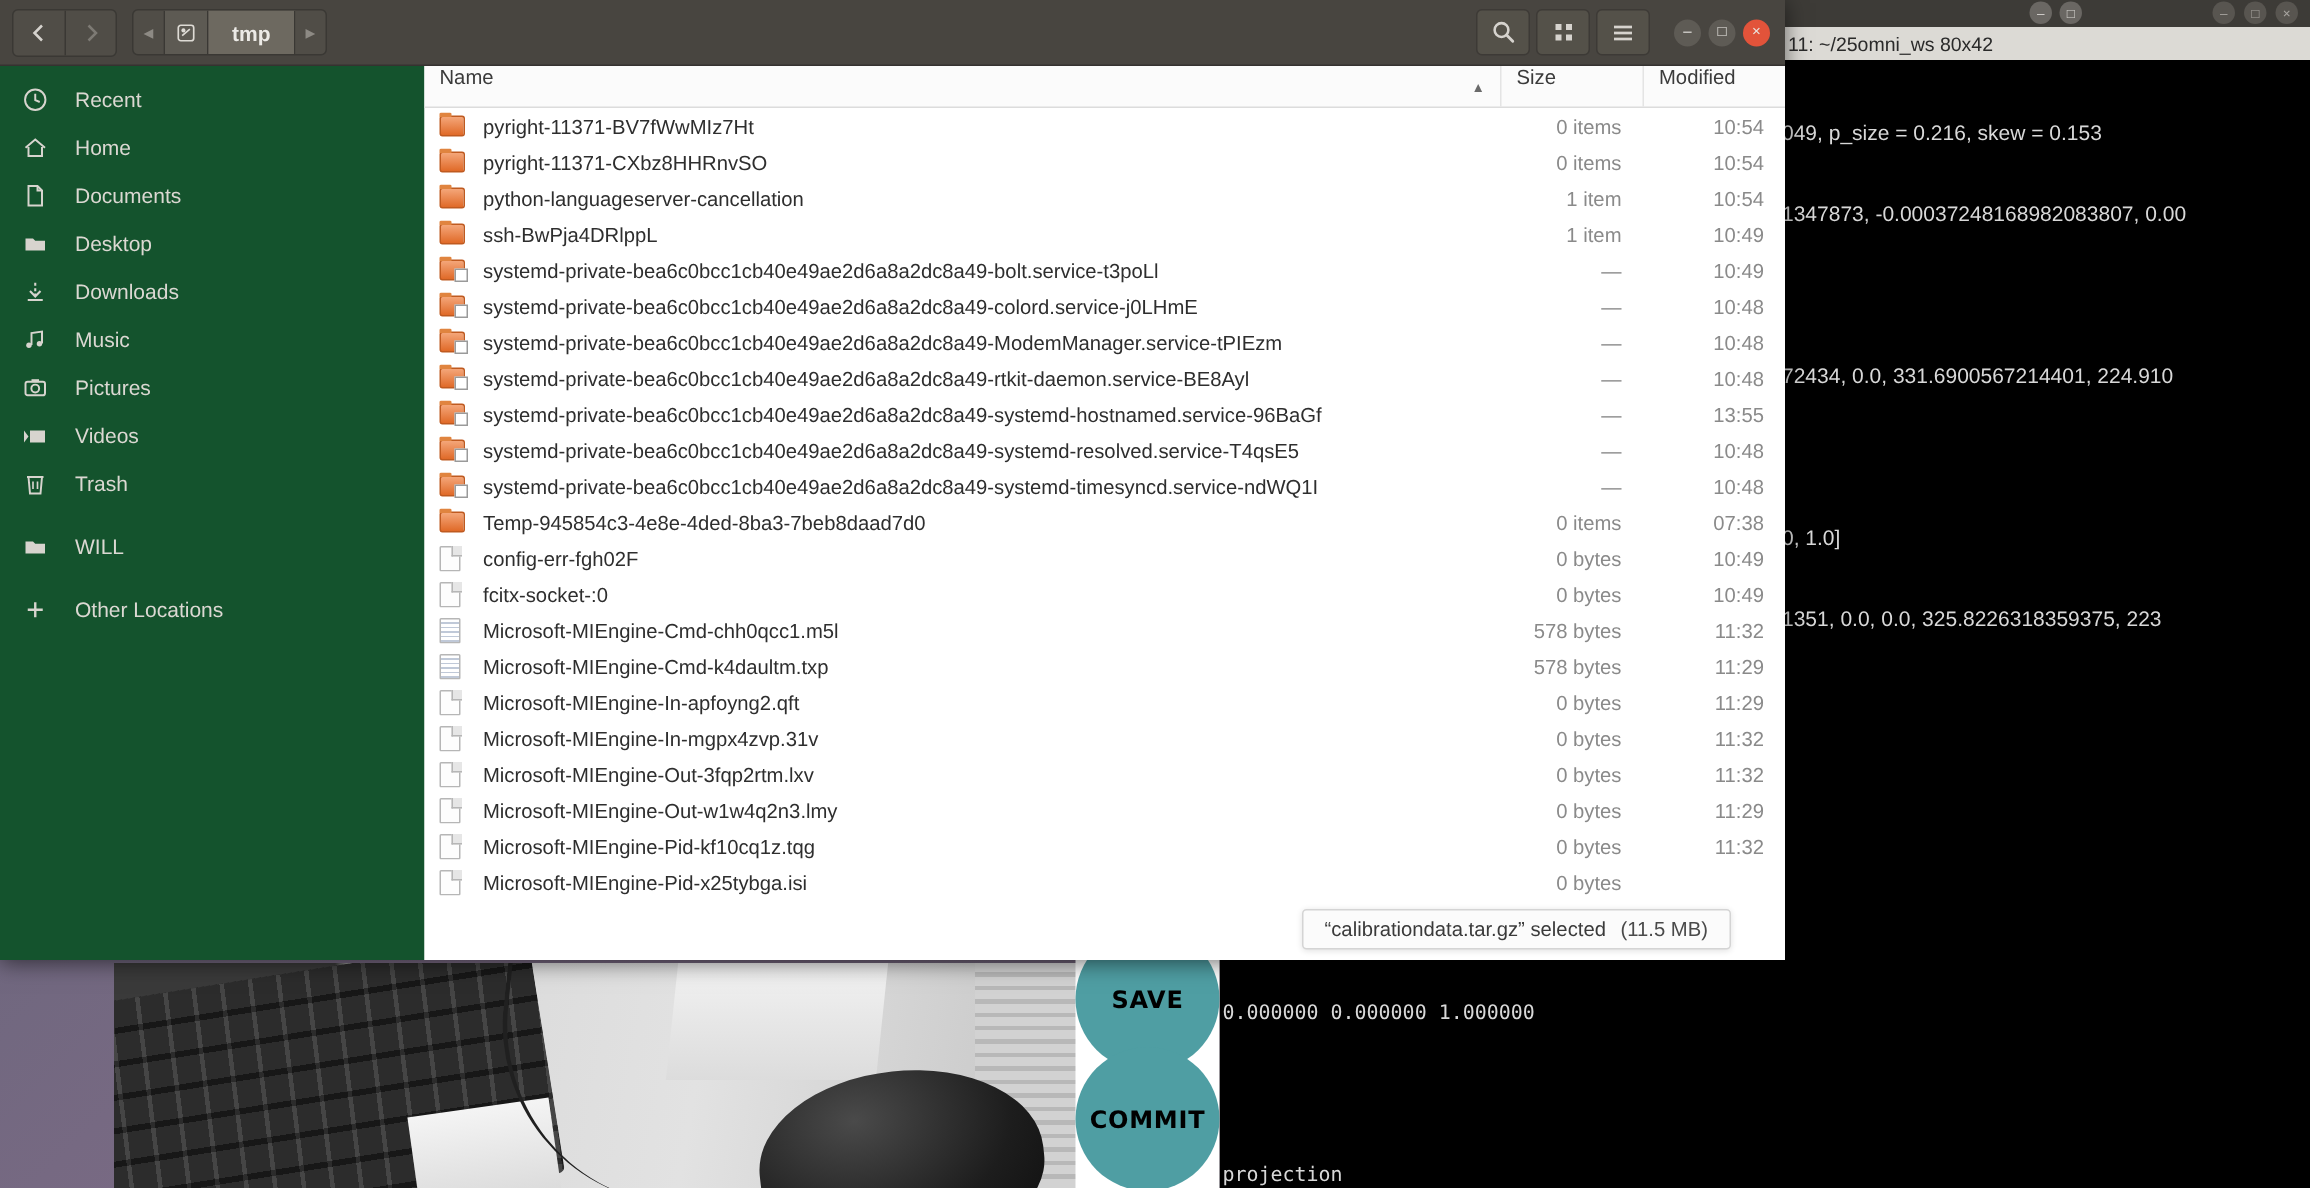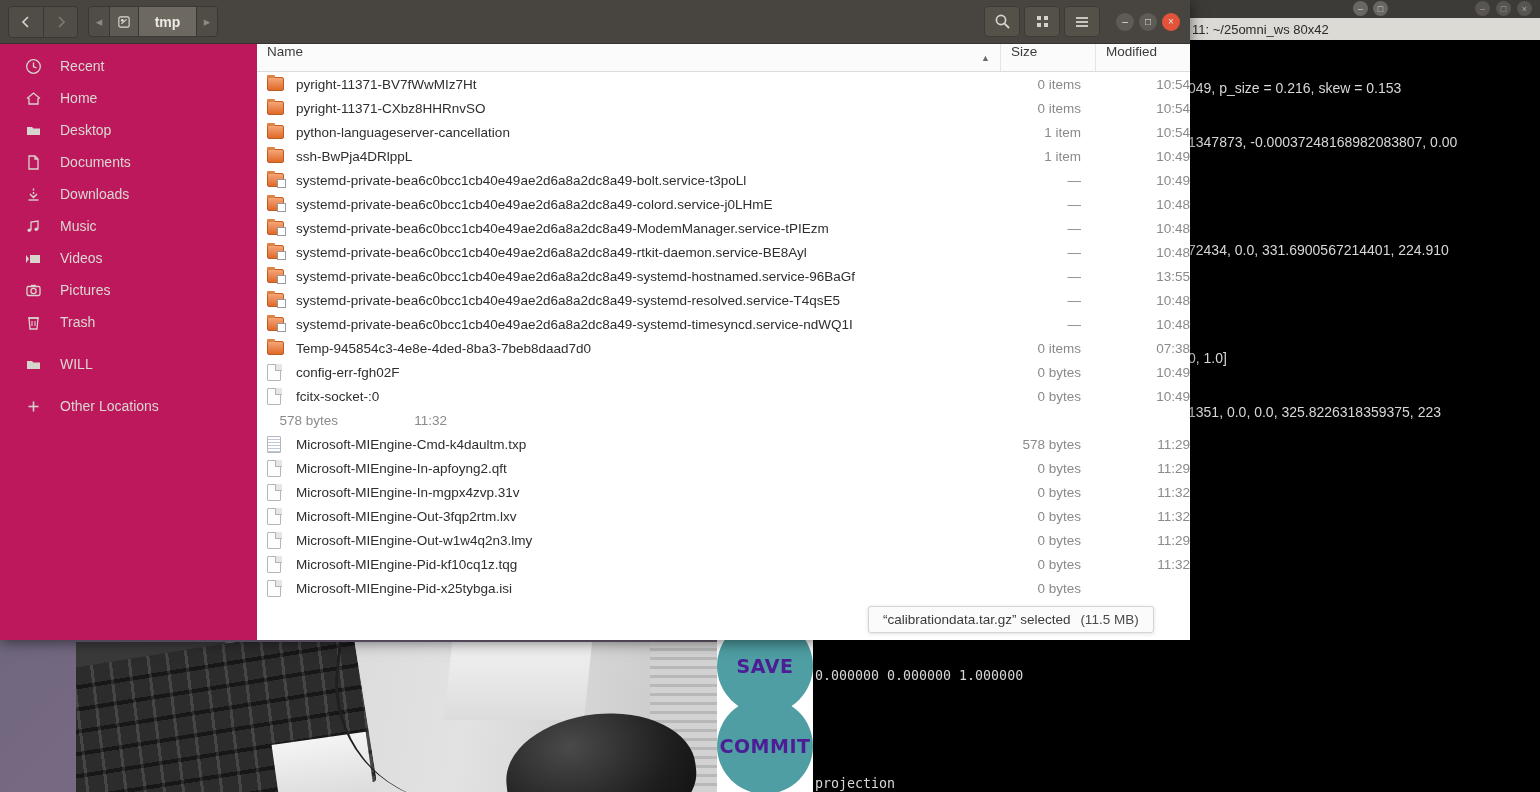--- a/index.html
+++ b/index.html
@@ -98,21 +98,21 @@
     position: absolute; right: 0px; top: 0px; width: 70px; height: 150px;
     background: repeating-linear-gradient(180deg,#d2d2d2 0 6px,#b8b8b8 6px 9px);
   }
 
   
   .btn-circle {
     position: absolute;
     width: 96px; height: 96px; border-radius: 50%;
     background: #4f9ea3;
     display: flex; align-items: center; justify-content: center;
-    color: #4c1d95; font-weight: bold; font-size: 19px;
+    color: #000000; font-weight: bold; font-size: 16px;
     letter-spacing: 0.5px;
     font-family: "DejaVu Sans", sans-serif;
   }
   .btn-save   { left: 717px; top: 618px; }
   .btn-commit { left: 717px; top: 698px; }
   .btn-panel-white {
     position: absolute; left: 717px; top: 628px; width: 96px; height: 164px;
     background: #ffffff;
   }
   .teal-strip {
@@ -205,22 +205,22 @@
   .wm { width: 18px; height: 18px; border-radius: 50%;
         display: flex; align-items: center; justify-content: center;
         font-size: 10px; color: #e9e7e3; }
   .wm.min { background: #5e5b55; }
   .wm.max { background: #5e5b55; }
   .wm.close { background: #e2533a; }
 
   .fm-body { display: flex; height: 596px; }
 
   .fm-sidebar {
-    width: 257px; background: #be185d; flex-shrink: 0;
-    padding-top: 6px; overflow: hidden; padding-left: 10px;
+    width: 283px; background: #14532d; flex-shrink: 0;
+    padding-top: 6px; overflow: hidden;
   }
   .side-item {
     display: flex; align-items: center; height: 32px;
     padding-left: 8px; color: #dbd8d2; font-size: 14px;
   }
   .side-item .si-ico {
     width: 30px; display: flex; align-items: center; justify-content: center;
     color: #d7d4ce; flex-shrink: 0;
   }
   .side-item .si-label { padding-left: 12px; }
@@ -238,21 +238,21 @@
   .ch-mod  { width: 95px; border-left: 1px solid #e4e4e4; }
 
   .rows { position: relative; }
   .row {
     display: flex; height: 24px; align-items: center;
     font-size: 13.5px; color: #2e2e2e;
   }
   .row.selected { background: #f0703c; color: #ffffff; }
   .row .r-name { flex: 1; display: flex; align-items: center; padding-left: 10px; overflow: hidden; white-space: nowrap; }
   .row .r-size { width: 95px; text-align: right; padding-right: 14px; color: #8a8a8a; }
-  .row .r-mod  { width: 95px; text-align: right; color: #8a8a8a; }
+  .row .r-mod  { width: 95px; text-align: right; padding-right: 14px; color: #8a8a8a; }
   .row.selected .r-size, .row.selected .r-mod { color: #ffffff; }
   .r-ico { width: 22px; height: 18px; margin-right: 7px; flex-shrink: 0; position: relative; }
 
   
   .ico-folder {
     width: 17px; height: 14px; margin-top: 2px;
     background: linear-gradient(#f4a679,#e06a28);
     border: 1px solid #bf5a20; border-radius: 2px;
   }
   .ico-folder::before {
@@ -442,33 +442,33 @@
           <span class="si-ico">
             <svg width="17" height="17" viewBox="0 0 17 17">
                 <path d="M2 8.5 L8.5 3 L15 8.5 M4 8 V14 H13 V8" fill="none" stroke="currentColor" stroke-width="1.3"></path>
               </svg>
           </span>
           <span class="si-label">Home</span>
         </div>
         <div class="side-item">
           <span class="si-ico">
             <svg width="17" height="17" viewBox="0 0 17 17">
-                <path d="M2 5 H7 L8.5 6.5 H15 V13 H2 Z" fill="currentColor"></path>
-              </svg>
-          </span>
-          <span class="si-label">Desktop</span>
-        </div>
-        <div class="side-item">
-          <span class="si-ico">
-            <svg width="17" height="17" viewBox="0 0 17 17">
                 <path d="M4 2 H10 L13 5 V15 H4 Z" fill="none" stroke="currentColor" stroke-width="1.3"></path>
                 <path d="M10 2 V5 H13" fill="none" stroke="currentColor" stroke-width="1.3"></path>
               </svg>
           </span>
           <span class="si-label">Documents</span>
+        </div>
+        <div class="side-item">
+          <span class="si-ico">
+            <svg width="17" height="17" viewBox="0 0 17 17">
+                <path d="M2 5 H7 L8.5 6.5 H15 V13 H2 Z" fill="currentColor"></path>
+              </svg>
+          </span>
+          <span class="si-label">Desktop</span>
         </div>
         <div class="side-item">
           <span class="si-ico">
             <svg width="17" height="17" viewBox="0 0 17 17">
                 <line x1="8.5" y1="2.5" x2="8.5" y2="11" stroke="currentColor" stroke-width="1.4" stroke-dasharray="2 1.6"></line>
                 <polyline points="5,8 8.5,11.6 12,8" fill="none" stroke="currentColor" stroke-width="1.4"></polyline>
                 <line x1="3.5" y1="14" x2="13.5" y2="14" stroke="currentColor" stroke-width="1.4"></line>
               </svg>
           </span>
           <span class="si-label">Downloads</span>
@@ -479,35 +479,35 @@
                 <path d="M6 12 V4 L13 3 V11" fill="none" stroke="currentColor" stroke-width="1.3"></path>
                 <circle cx="4.3" cy="12.2" r="1.8" fill="currentColor"></circle>
                 <circle cx="11.3" cy="11.2" r="1.8" fill="currentColor"></circle>
               </svg>
           </span>
           <span class="si-label">Music</span>
         </div>
         <div class="side-item">
           <span class="si-ico">
             <svg width="17" height="17" viewBox="0 0 17 17">
-                <rect x="5" y="5" width="10" height="8" fill="currentColor"></rect>
-                <polygon points="1,5 4,9 1,13" fill="currentColor"></polygon>
-              </svg>
-          </span>
-          <span class="si-label">Videos</span>
-        </div>
-        <div class="side-item">
-          <span class="si-ico">
-            <svg width="17" height="17" viewBox="0 0 17 17">
                 <rect x="2" y="4.5" width="13" height="9" rx="1.4" fill="none" stroke="currentColor" stroke-width="1.3"></rect>
                 <circle cx="8.5" cy="9" r="2.6" fill="none" stroke="currentColor" stroke-width="1.3"></circle>
                 <rect x="6" y="2.8" width="5" height="2" fill="currentColor"></rect>
               </svg>
           </span>
           <span class="si-label">Pictures</span>
+        </div>
+        <div class="side-item">
+          <span class="si-ico">
+            <svg width="17" height="17" viewBox="0 0 17 17">
+                <rect x="5" y="5" width="10" height="8" fill="currentColor"></rect>
+                <polygon points="1,5 4,9 1,13" fill="currentColor"></polygon>
+              </svg>
+          </span>
+          <span class="si-label">Videos</span>
         </div>
         <div class="side-item">
           <span class="si-ico">
             <svg width="17" height="17" viewBox="0 0 17 17">
                 <path d="M4 4 H13 L12 15 H5 Z" fill="none" stroke="currentColor" stroke-width="1.3"></path>
                 <line x1="3" y1="4" x2="14" y2="4" stroke="currentColor" stroke-width="1.3"></line>
                 <line x1="7" y1="7" x2="7" y2="12" stroke="currentColor" stroke-width="1.1"></line>
                 <line x1="10" y1="7" x2="10" y2="12" stroke="currentColor" stroke-width="1.1"></line>
               </svg>
           </span>
@@ -676,20 +676,26 @@
               <div class="r-name">
                 <span class="r-ico">
                   <span class="ico-file" style="display: block;"></span>
                 </span>
                 <span>fcitx-socket-:0</span>
               </div>
               <div class="r-size">0 bytes</div>
               <div class="r-mod">10:49</div>
             </div>
             <div class="row">
+              <div class="r-name">
+                <span class="r-ico">
+                  <span class="ico-file-txt" style="display: block;"></span>
+                </span>
+                <span>Microsoft-MIEngine-Cmd-chh0qcc1.m5l</span>
+              </div>
               <div class="r-size">578 bytes</div>
               <div class="r-mod">11:32</div>
             </div>
             <div class="row">
               <div class="r-name">
                 <span class="r-ico">
                   <span class="ico-file-txt" style="display: block;"></span>
                 </span>
                 <span>Microsoft-MIEngine-Cmd-k4daultm.txp</span>
               </div>

